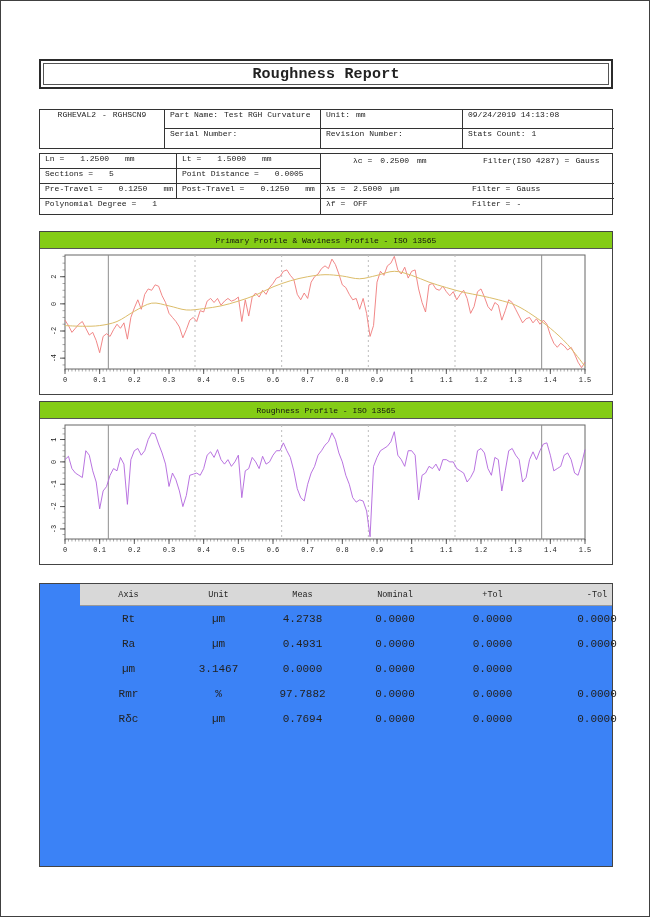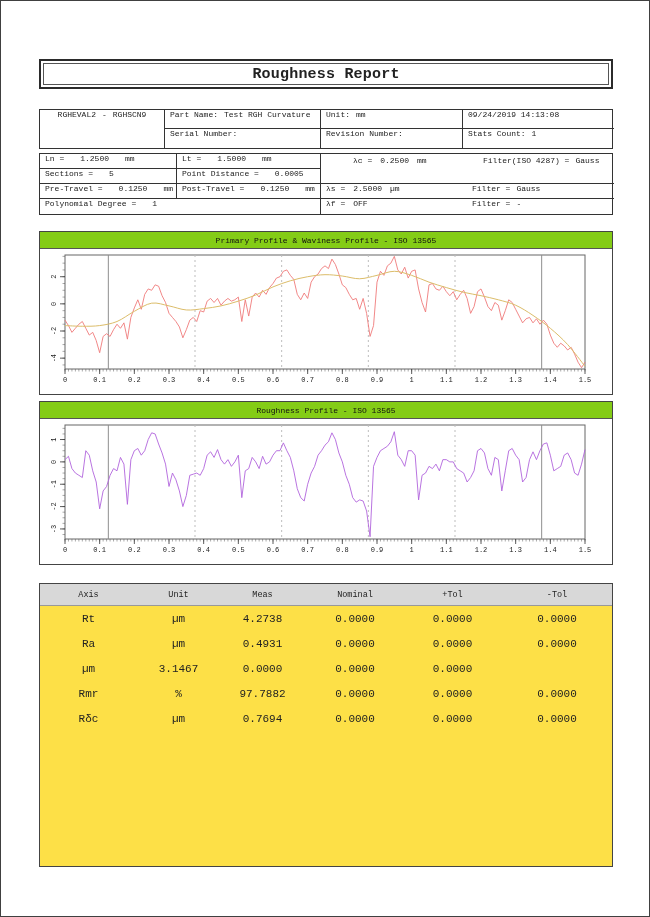--- a/index.html
+++ b/index.html
@@ -40,21 +40,21 @@
 
   
   .chart-box { border:1px solid #444; background:#fff; }
   .chart-box.first { margin-top:16px; }
   .chart-box.second { margin-top:6px; }
   .chart-title-bar { height:17px; background:#84cc16; border-bottom:1px solid #555;
     display:flex; align-items:center; justify-content:center; font-size:8px; color:#111; }
   .chart-plot { height:145px; }
 
   
-  .results-box { margin-top:18px; border:1px solid #444; height:284px; background:#fde047; }
+  .results-box { margin-top:18px; border:1px solid #444; height:284px; background:#3b82f6;padding-left:40px; }
   .results-header { display:grid; grid-template-columns:97px 83px 85px 100px 95px 114px;
     height:22px; background:#d8d8d8; border-bottom:1px solid #999; font-size:8.5px; }
   .results-header > div { display:flex; align-items:center; justify-content:center; }
   .results-row { display:grid; grid-template-columns:97px 83px 85px 100px 95px 114px; height:25px; font-size:11px; }
   .results-row > div { display:flex; align-items:center; justify-content:center; }
 </style>
 </head>
 <body>
 
 <div class="page">

